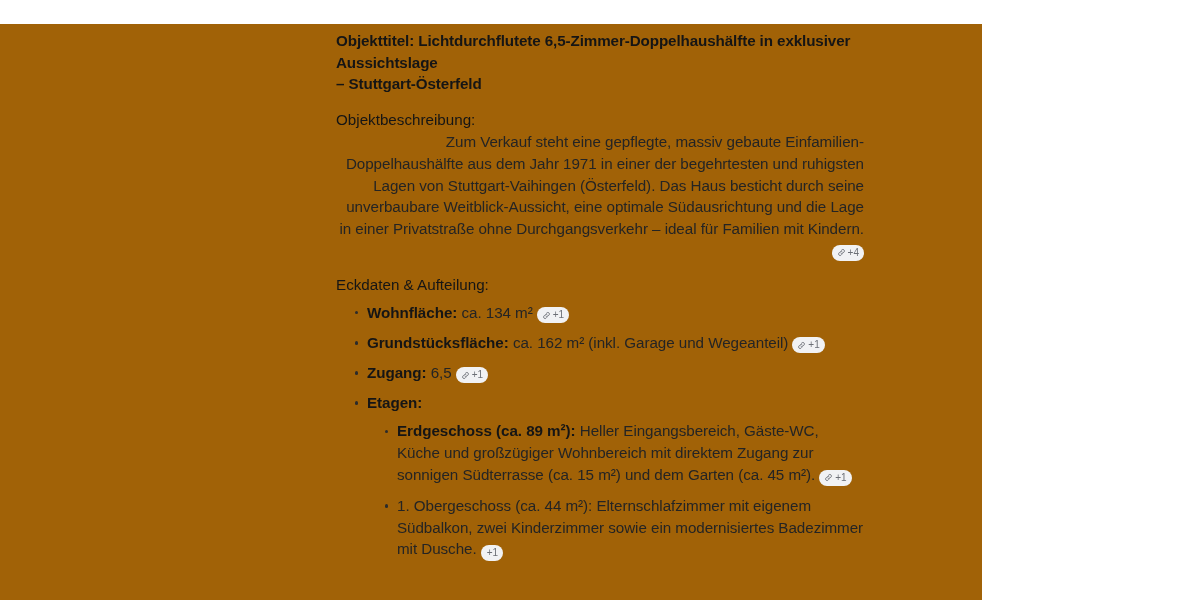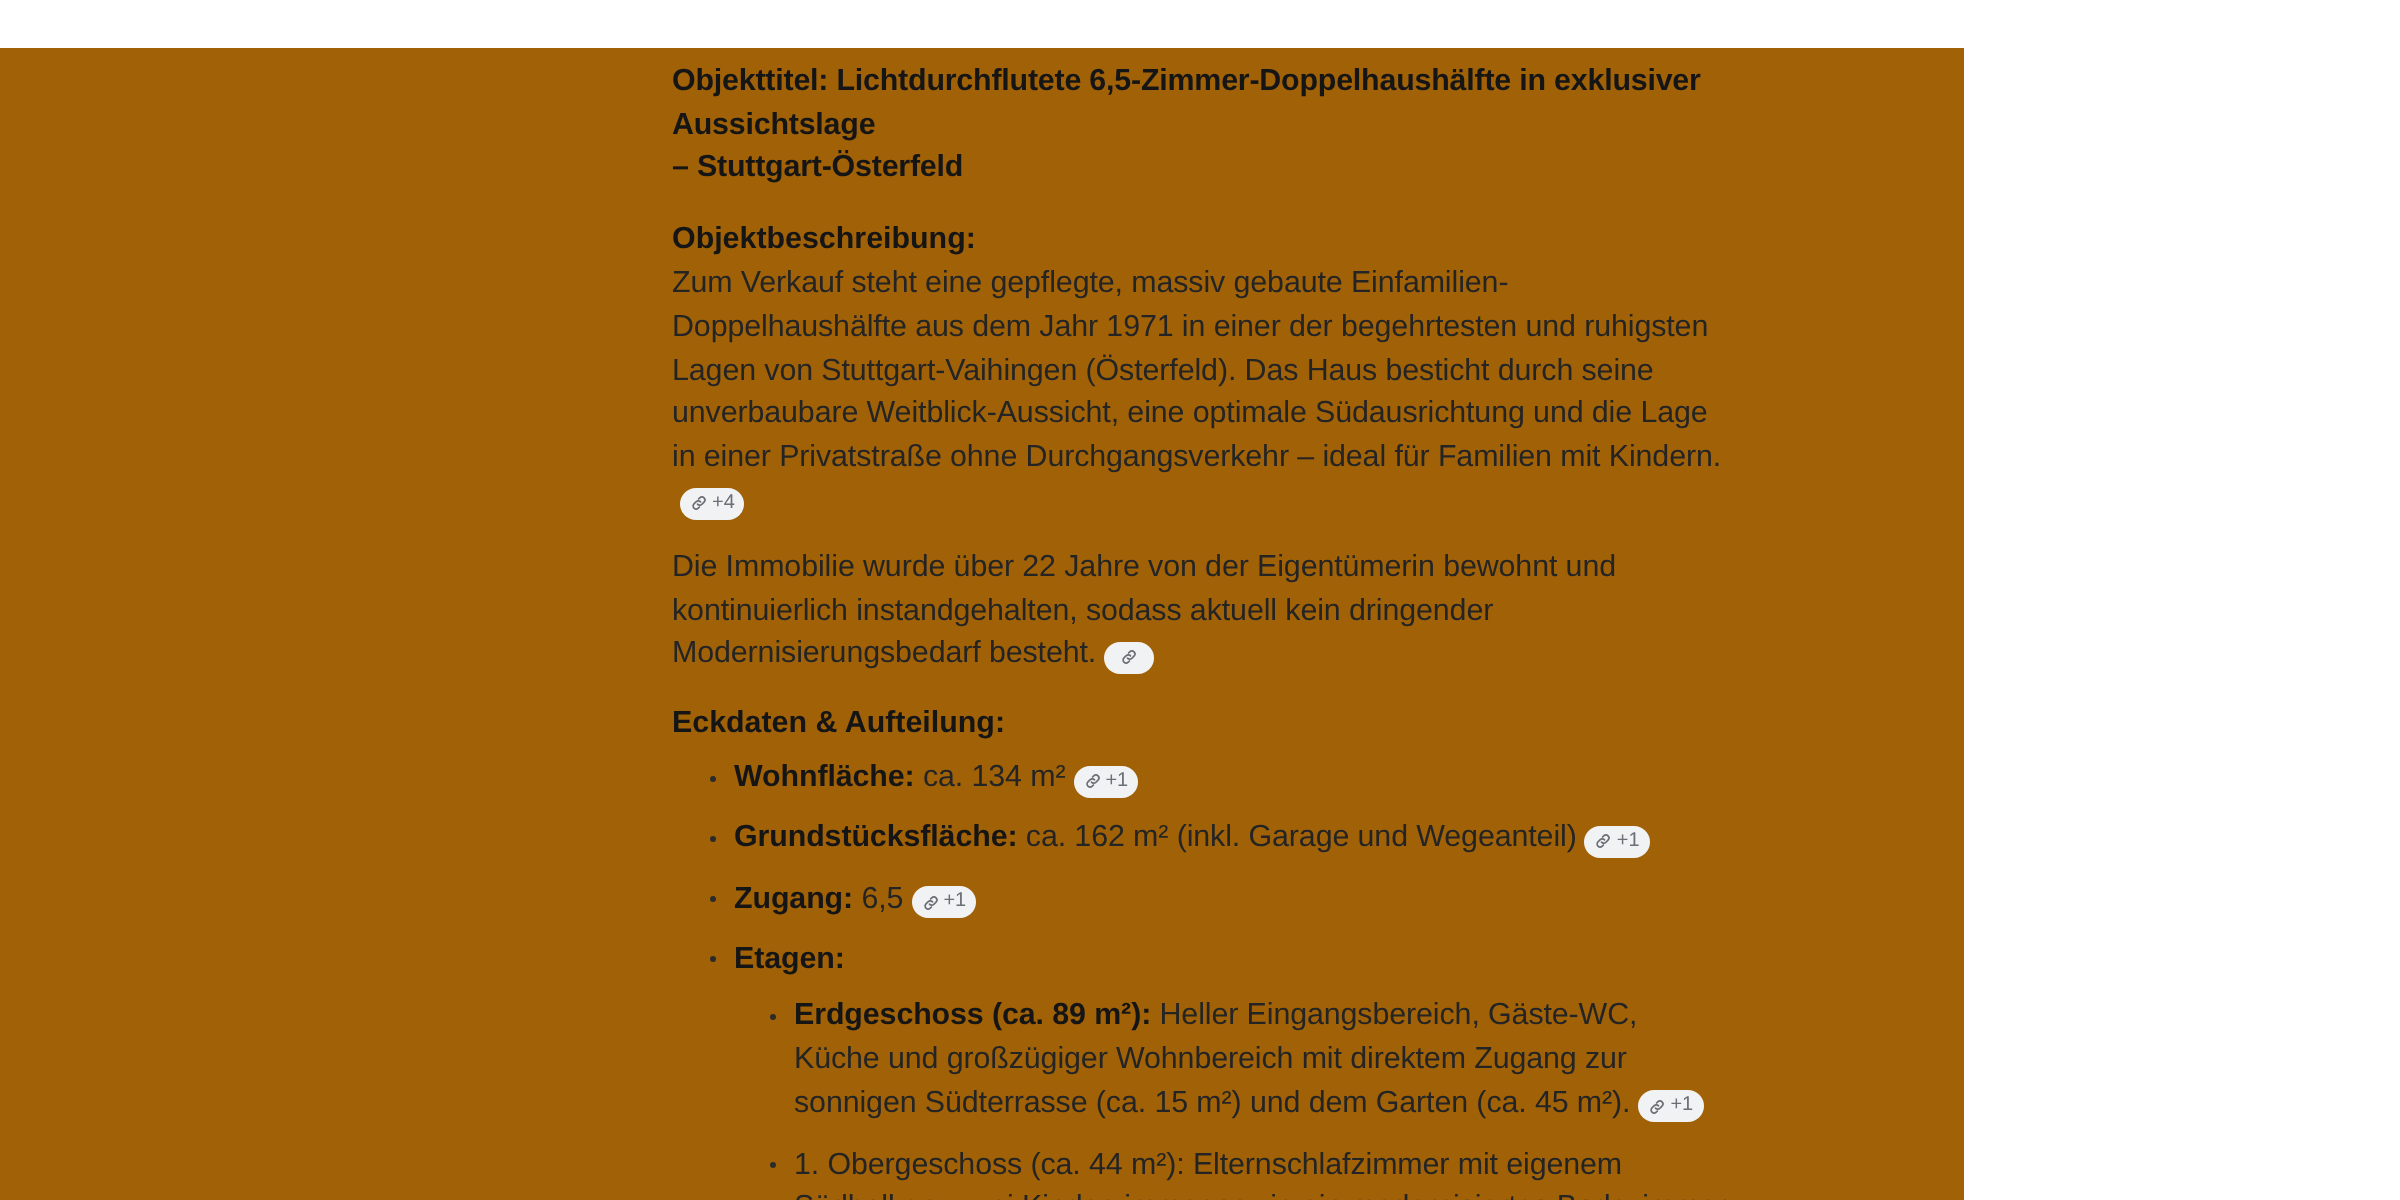--- a/index.html
+++ b/index.html
@@ -38,33 +38,34 @@
   .title {
     font-weight: bold;
     font-size: 15.2px;
     line-height: 21.6px;
     letter-spacing: -0.1px;
     margin: 0 0 14px 0;
     color: #151515;
   }
 
   .sec-head {
-    font-weight: bold;
+    font-weight: normal;
     font-size: 15.2px;
     line-height: 21.6px;
     margin: 0 0 1px 0;
     color: #151515;
   }
 
   .para {
     margin: 0 0 12px 0;
     font-size: 15.2px;
     line-height: 21.6px;
     color: #242424;
     letter-spacing: -0.05px;
+    text-align: right;
   }
   .para:last-child { margin-bottom: 0; }
 
   .gap-head {
     margin-top: 13px;
   }
 
   
   ul.lvl1 {
     list-style: none;
@@ -176,26 +177,20 @@
     <div class="sec-head">Objektbeschreibung:</div>
 
     <p class="para"><span>Zum Verkauf steht eine gepflegte, massiv gebaute Einfamilien-Doppelhaushälfte aus dem Jahr 1971 in einer der begehrtesten und ruhigsten Lagen von Stuttgart-Vaihingen (Österfeld). Das Haus besticht durch seine unverbaubare Weitblick-Aussicht, eine optimale Südausrichtung und die Lage in einer Privatstraße ohne Durchgangsverkehr – ideal für Familien mit Kindern.</span><span class="chip">
           <svg viewBox="0 0 24 24" fill="none" stroke="#6b6f76" stroke-width="2.2" stroke-linecap="round">
             <path d="M10 13.5a4 4 0 0 0 5.7.3l3-3a4 4 0 0 0-5.7-5.7l-1.6 1.6"></path>
             <path d="M14 10.5a4 4 0 0 0-5.7-.3l-3 3a4 4 0 0 0 5.7 5.7l1.6-1.6"></path>
           </svg>
           <span class="cnt">+4</span>
         </span></p>
 
-    <p class="para"><span>Die Immobilie wurde über 22 Jahre von der Eigentümerin bewohnt und kontinuierlich instandgehalten, sodass aktuell kein dringender Modernisierungsbedarf besteht.</span><span class="chip icon-only">
-          <svg viewBox="0 0 24 24" fill="none" stroke="#6b6f76" stroke-width="2.2" stroke-linecap="round">
-            <path d="M10 13.5a4 4 0 0 0 5.7.3l3-3a4 4 0 0 0-5.7-5.7l-1.6 1.6"></path>
-            <path d="M14 10.5a4 4 0 0 0-5.7-.3l-3 3a4 4 0 0 0 5.7 5.7l1.6-1.6"></path>
-          </svg>
-        </span></p>
 
     <div class="sec-head gap-head">Eckdaten &amp; Aufteilung:</div>
 
     <ul class="lvl1">
       <li><span class="b">Wohnfläche:</span><span> ca. 134 m²</span><span class="chip">
             <svg viewBox="0 0 24 24" fill="none" stroke="#6b6f76" stroke-width="2.2" stroke-linecap="round">
               <path d="M10 13.5a4 4 0 0 0 5.7.3l3-3a4 4 0 0 0-5.7-5.7l-1.6 1.6"></path>
               <path d="M14 10.5a4 4 0 0 0-5.7-.3l-3 3a4 4 0 0 0 5.7 5.7l1.6-1.6"></path>
             </svg>
             <span class="cnt">+1</span>

